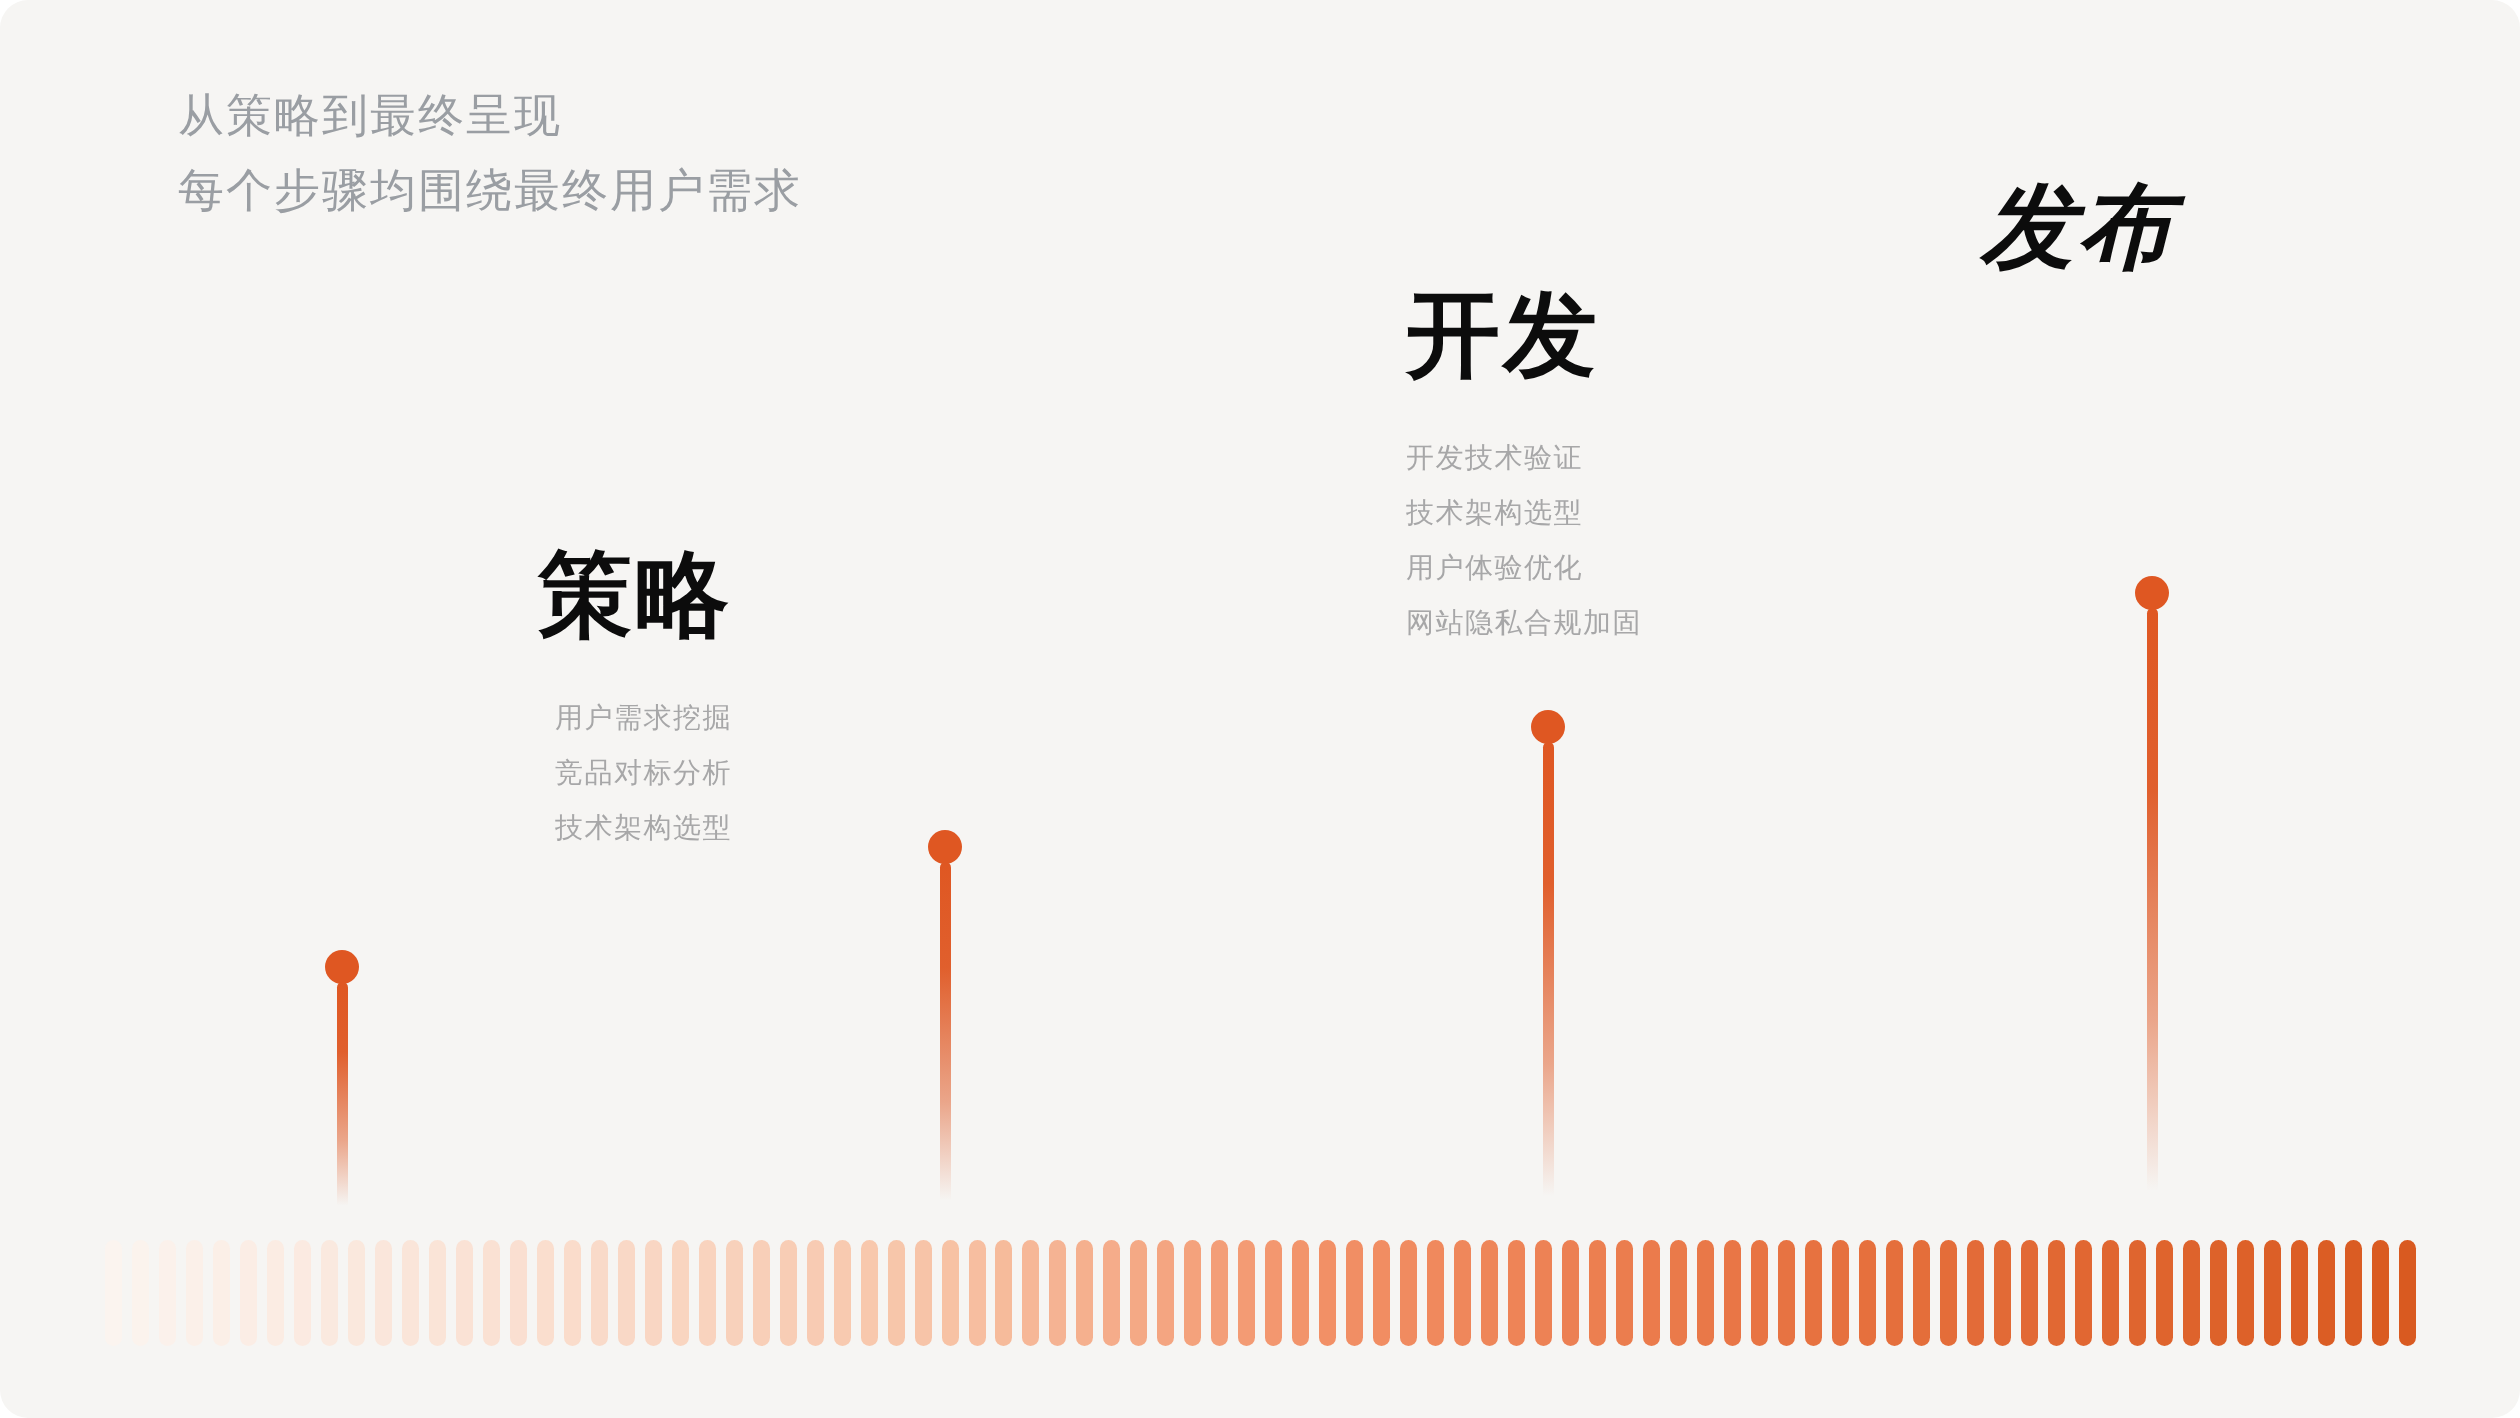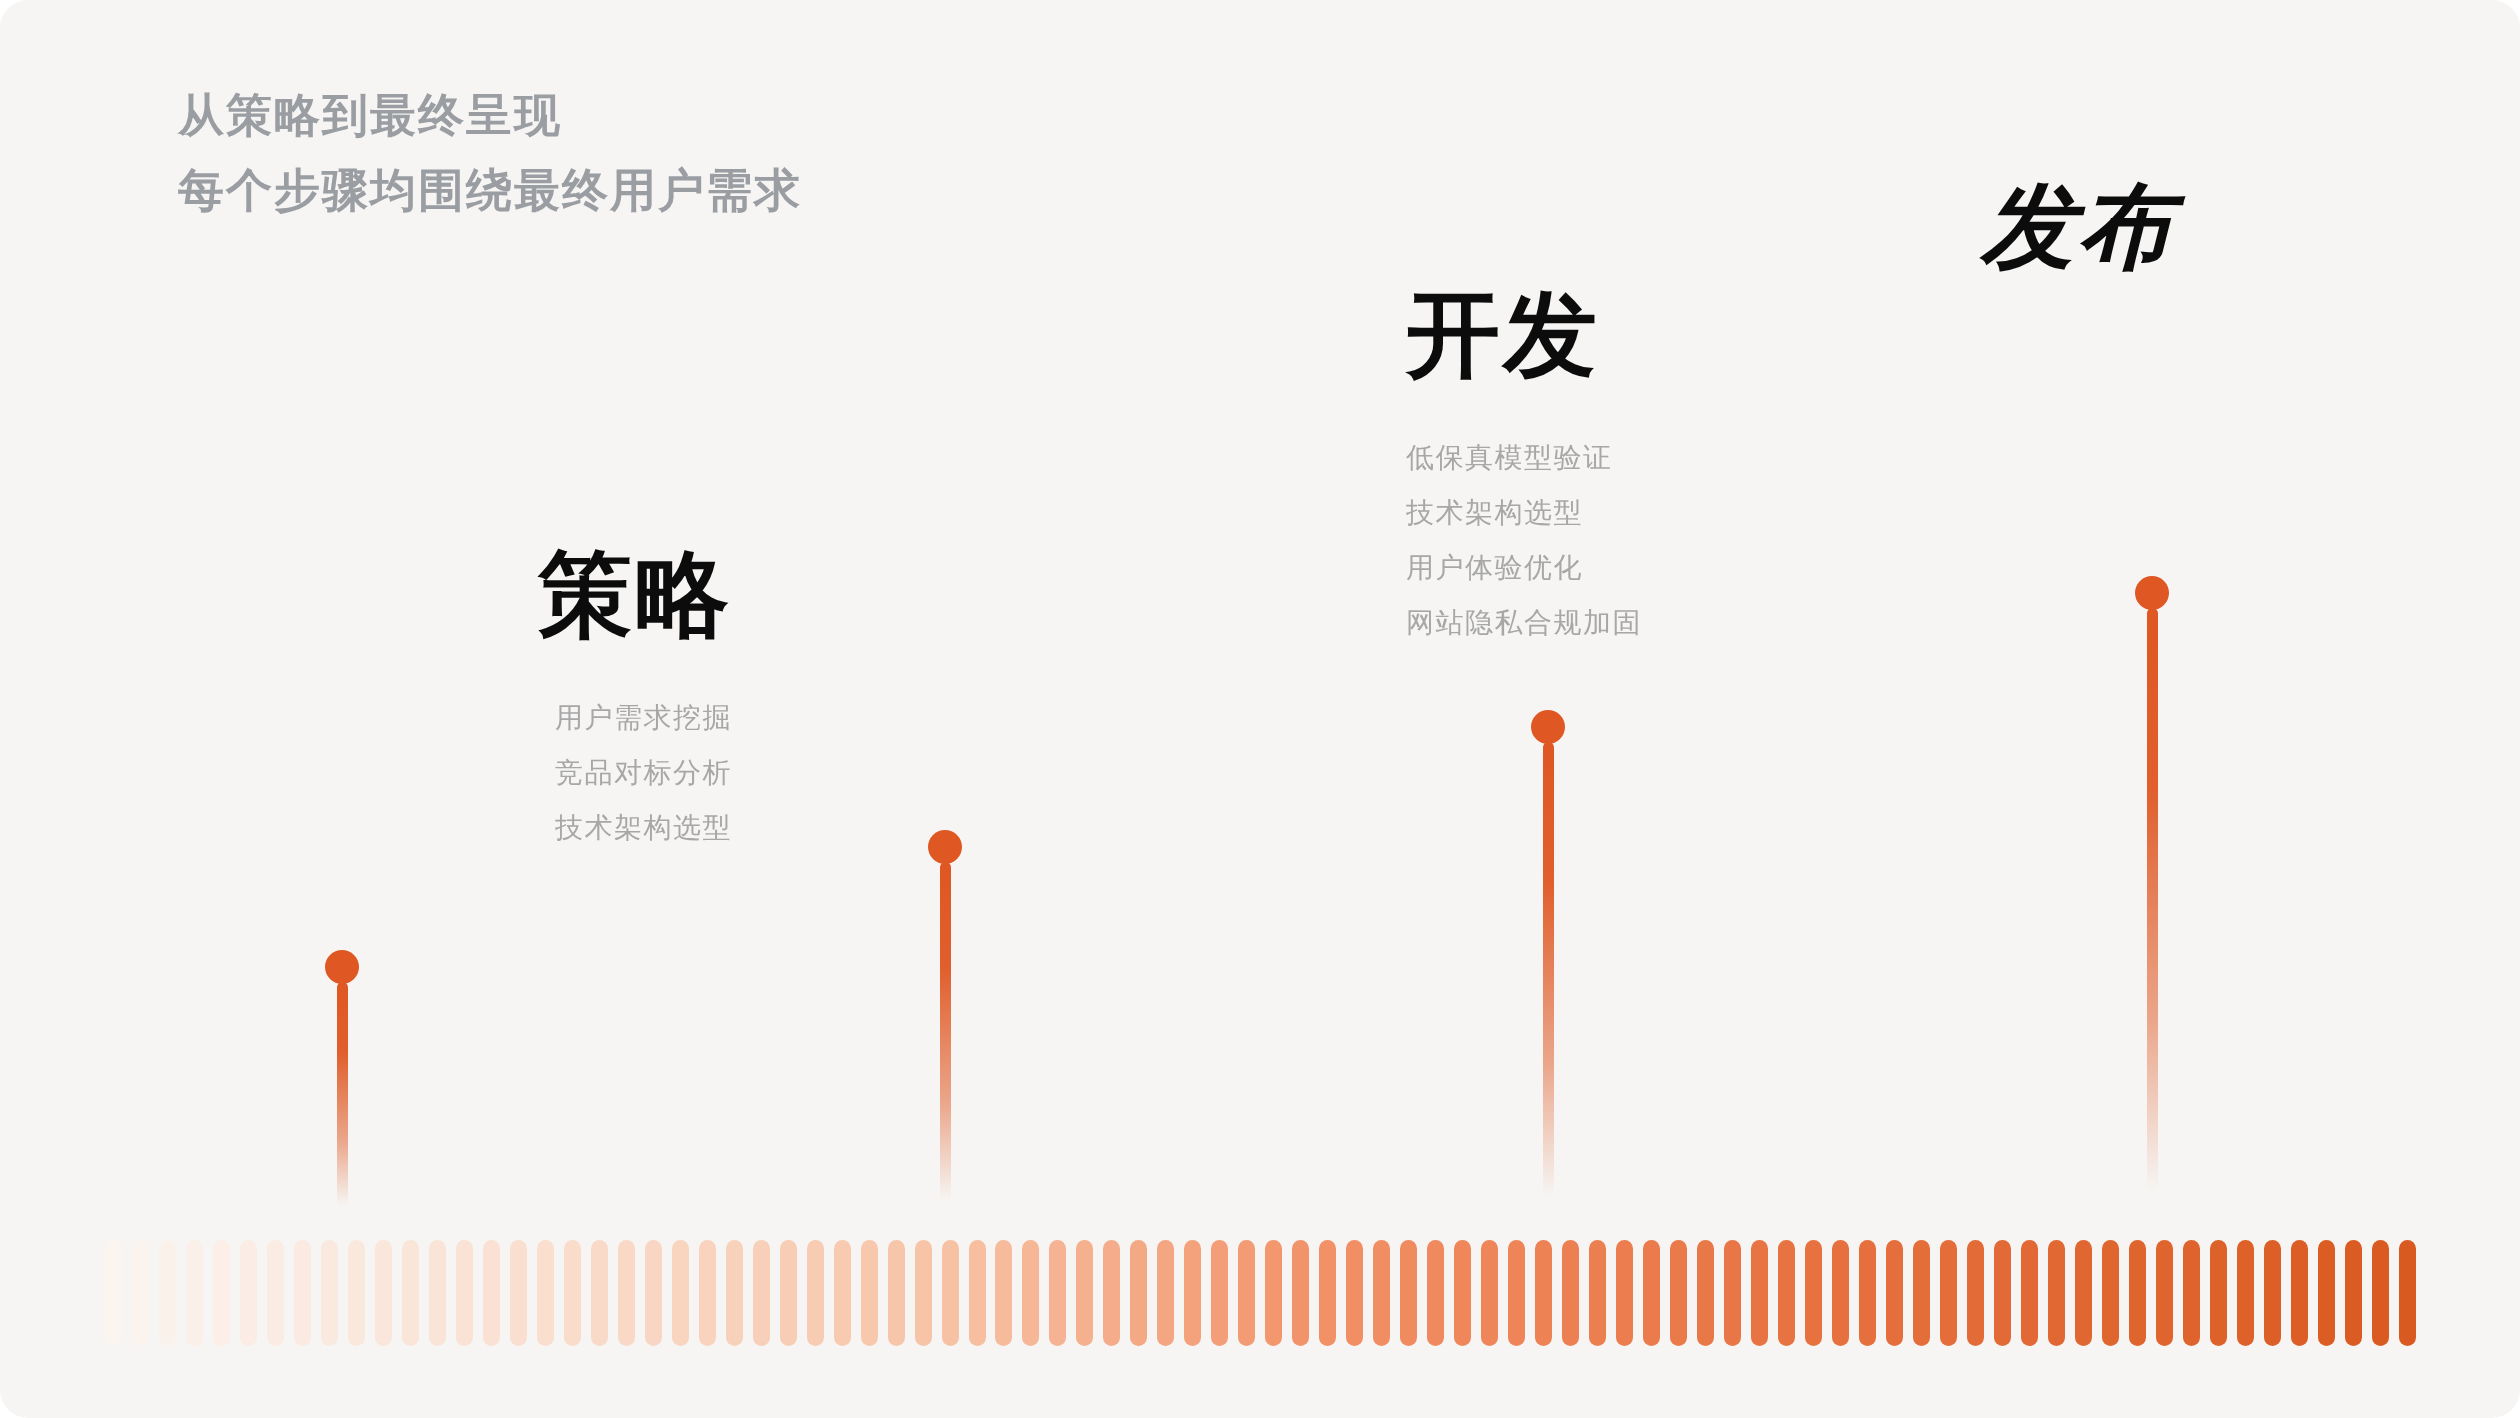--- a/index.html
+++ b/index.html
@@ -9,21 +9,21 @@
   }
   .card {
     position: absolute; left: 0; top: 0; width: 2520px; height: 1418px;
     background: var(--canvas-bg, #F6F5F3);
     border-radius: 28px; overflow: hidden;
   }
 
   
   .header { position: absolute; left: 178px; top: 78px; }
   .header div {
-    font-size: 46px; line-height: 75px; font-weight: 700;
+    font-size: 46px; line-height: 75px; font-weight: 400;
     color: var(--header-color, #9A9EA3); letter-spacing: 2px;
     white-space: nowrap;
   }
 
   
   .stage { position: absolute; width: 520px; }
   .stage-title {
     margin: 0; font-size: 94px; line-height: 94px; font-weight: 700;
     color: #0C0C0C; letter-spacing: 3px; white-space: nowrap;
   }
@@ -78,21 +78,21 @@
       <li>用户需求挖掘</li>
       <li>竞品对标分析</li>
       <li>技术架构选型</li>
     </ul>
   </div>
 
 
   <div class="stage s3">
     <h2 class="stage-title">开发</h2>
     <ul class="stage-items">
-      <li>低保真模型验证</li>
+      <li>开发技术验证</li>
       <li>技术架构选型</li>
       <li>用户体验优化</li>
       <li>网站隐私合规加固</li>
     </ul>
   </div>
 
   <div class="stage s4">
     <h2 class="stage-title">发布</h2>
   </div>
 

